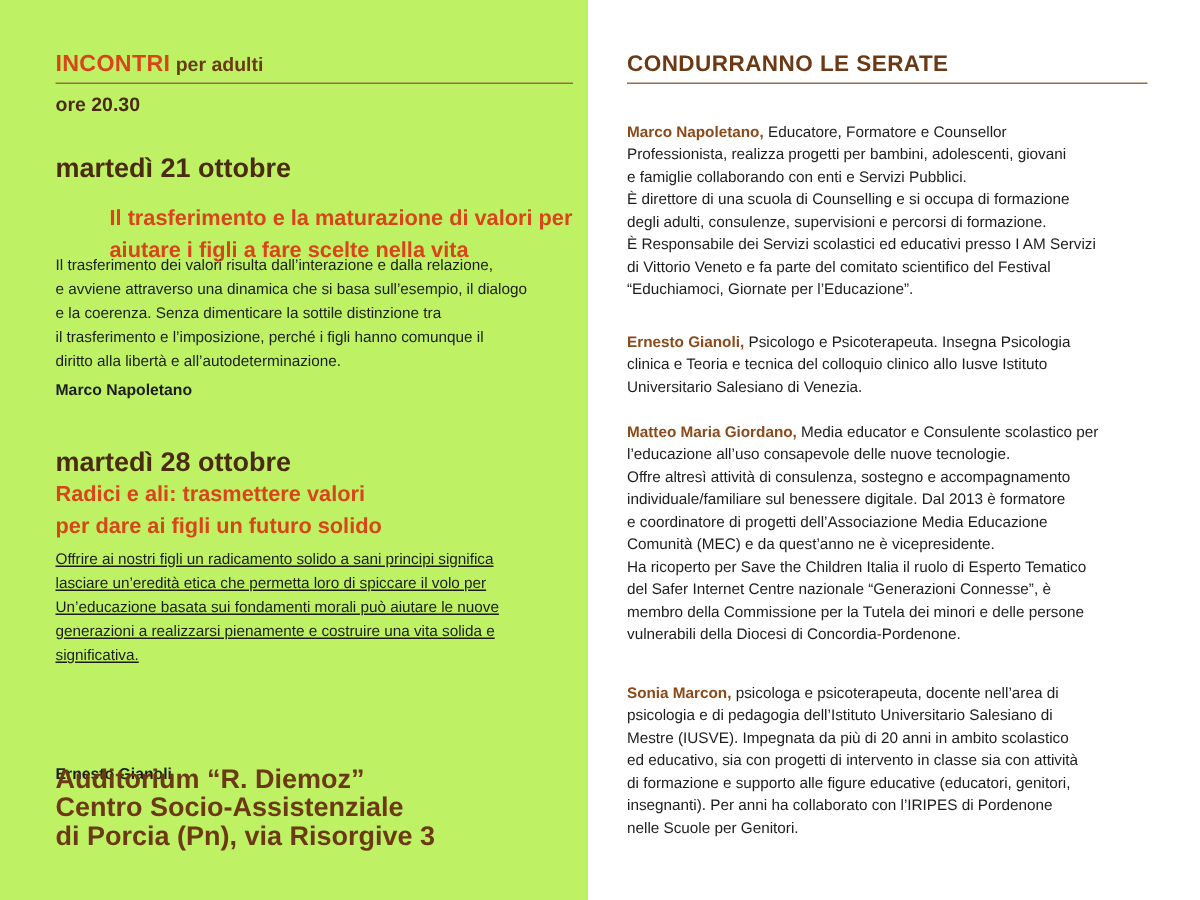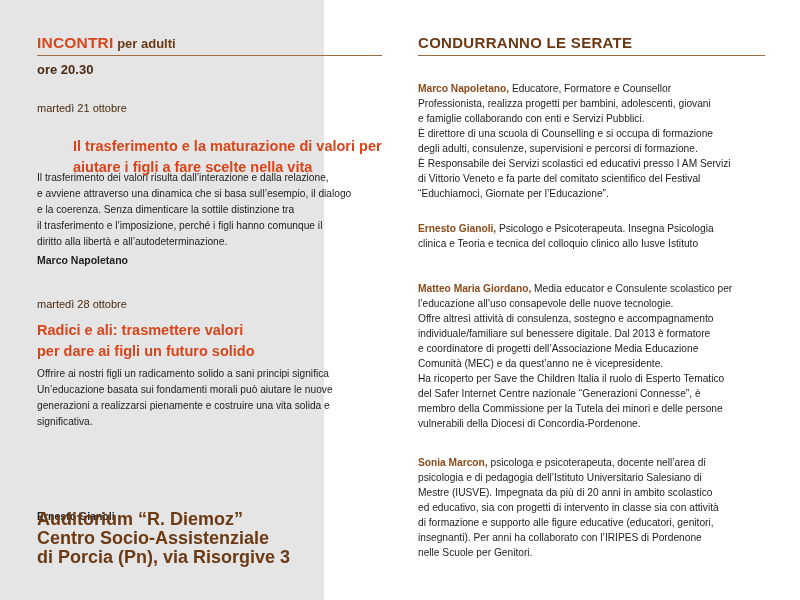--- a/index.html
+++ b/index.html
@@ -1,24 +1,24 @@
 <!DOCTYPE html>
 <html><head>
 <meta charset="utf-8">
 <style>
   html, body { margin:0; padding:0; }
   body { width:800px; height:600px; position:relative; overflow:hidden; background:#ffffff; font-family:"Liberation Sans", sans-serif; color:#1d1d1b; }
-  .left { position:absolute; left:0; top:0; width:324px; height:600px; background:#e5e5e5; }
+  .left { position:absolute; left:0; top:0; width:392px; height:600px; background:#bef264; }
   .right { position:absolute; left:400px; top:0; width:400px; height:600px; background:#ffffff; }
   .hdr { position:absolute; left:37px; top:34px; font-size:15px; }
   .hdr .big { color:#d9451b; font-weight:bold; font-size:15.5px; letter-spacing:0.2px; }
   .hdr .small { color:#6b3a14; font-weight:bold; font-size:13px; }
   .rule { position:absolute; height:1px; background:#9a6b45; }
   .time { position:absolute; left:37px; top:62px; font-size:13px; font-weight:bold; color:#4a2a10; }
-  .date { position:absolute; left:37px; font-size:11px; font-weight:normal; color:#4a2a10; }
+  .date { position:absolute; left:37px; font-size:18px; font-weight:bold; color:#4a2a10; }
   .title { position:absolute; left:37px; width:350px; font-size:14.5px; font-weight:bold; color:#d9451b; line-height:21px; }
   .body { position:absolute; left:37px; width:355px; font-size:10.2px; line-height:16px; color:#1d1d1b; }
   .author { position:absolute; left:37px; font-size:10.5px; font-weight:bold; color:#1d1d1b; }
   .venue { position:absolute; left:37px; top:510px; font-size:18px; font-weight:bold; color:#6b3a14; line-height:19px; }
   .rhdr { position:absolute; left:418px; top:34px; font-size:15px; font-weight:bold; color:#6b3a14; letter-spacing:0.3px; }
   .bio { position:absolute; left:418px; width:362px; font-size:10.2px; line-height:15px; color:#1d1d1b; }
   .bio .name { font-weight:bold; color:#8b4a1a; }
   .line { display:block; white-space:nowrap; }
 </style>
 </head>
@@ -43,22 +43,23 @@
     <span class="line">il trasferimento e l’imposizione, perché i figli hanno comunque il</span>
     <span class="line">diritto alla libertà e all’autodeterminazione.</span>
   </div>
   <div class="author" style="top:254px;text-align:center;">Marco Napoletano</div>
 
   <div class="date" style="top:298px;">martedì 28 ottobre</div>
   <div class="title" style="top:320px;">
     <span class="line">Radici e ali: trasmettere valori</span>
     <span class="line">per dare ai figli un futuro solido</span>
   </div>
-  <div class="body" style="top:366px;">
+  <div class="body" style="top:366px;text-decoration:underline;">
     <span class="line">Offrire ai nostri figli un radicamento solido a sani principi significa</span>
+    <span class="line">lasciare un’eredità etica che permetta loro di spiccare il volo per</span>
     <span class="line">Un’educazione basata sui fondamenti morali può aiutare le nuove</span>
     <span class="line">generazioni a realizzarsi pienamente e costruire una vita solida e</span>
     <span class="line">significativa.</span>
   </div>
   <div class="author" style="top:466px;margin-top:44px;">Ernesto Gianoli</div>
 
   <div class="venue">
     <span class="line">Auditorium “R. Diemoz”</span>
     <span class="line">Centro Socio-Assistenziale</span>
     <span class="line">di Porcia (Pn), via Risorgive 3</span>
@@ -76,20 +77,21 @@
   <span class="line">È direttore di una scuola di Counselling e si occupa di formazione</span>
   <span class="line">degli adulti, consulenze, supervisioni e percorsi di formazione.</span>
   <span class="line">È Responsabile dei Servizi scolastici ed educativi presso I AM Servizi</span>
   <span class="line">di Vittorio Veneto e fa parte del comitato scientifico del Festival</span>
   <span class="line">“Educhiamoci, Giornate per l’Educazione”.</span>
 </div>
 
 <div class="bio" style="top:221px;">
   <span class="line"><span class="name">Ernesto Gianoli,</span><span> Psicologo e Psicoterapeuta. Insegna Psicologia</span></span>
   <span class="line">clinica e Teoria e tecnica del colloquio clinico allo Iusve Istituto</span>
+  <span class="line">Universitario Salesiano di Venezia.</span>
 </div>
 
 <div class="bio" style="top:281px;">
   <span class="line"><span class="name">Matteo Maria Giordano,</span><span> Media educator e Consulente scolastico per</span></span>
   <span class="line">l’educazione all’uso consapevole delle nuove tecnologie.</span>
   <span class="line">Offre altresì attività di consulenza, sostegno e accompagnamento</span>
   <span class="line">individuale/familiare sul benessere digitale. Dal 2013 è formatore</span>
   <span class="line">e coordinatore di progetti dell’Associazione Media Educazione</span>
   <span class="line">Comunità (MEC) e da quest’anno ne è vicepresidente.</span>
   <span class="line">Ha ricoperto per Save the Children Italia il ruolo di Esperto Tematico</span>

